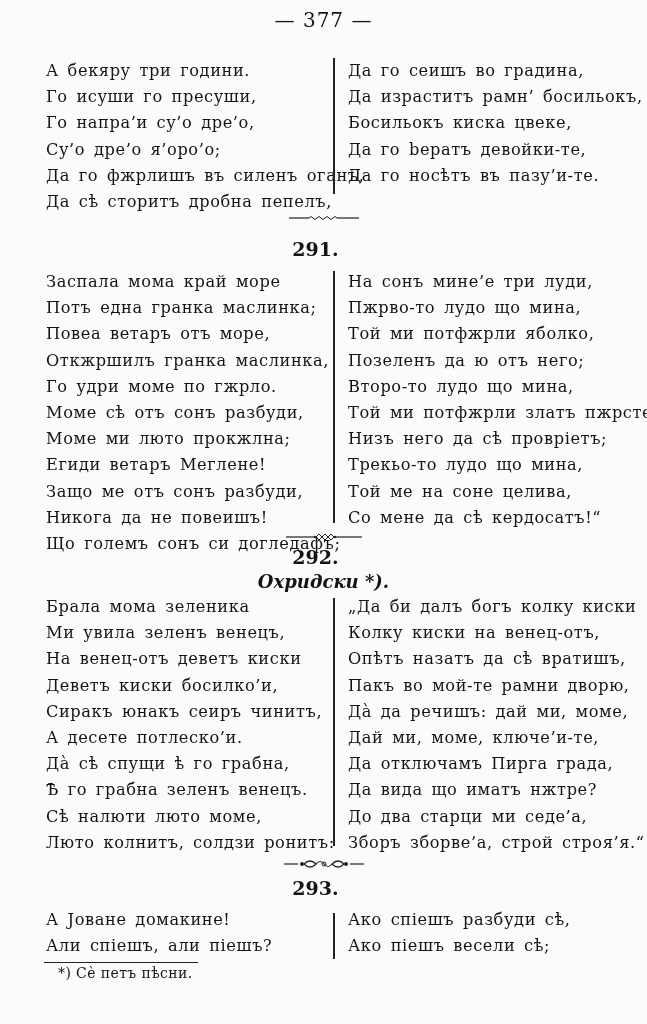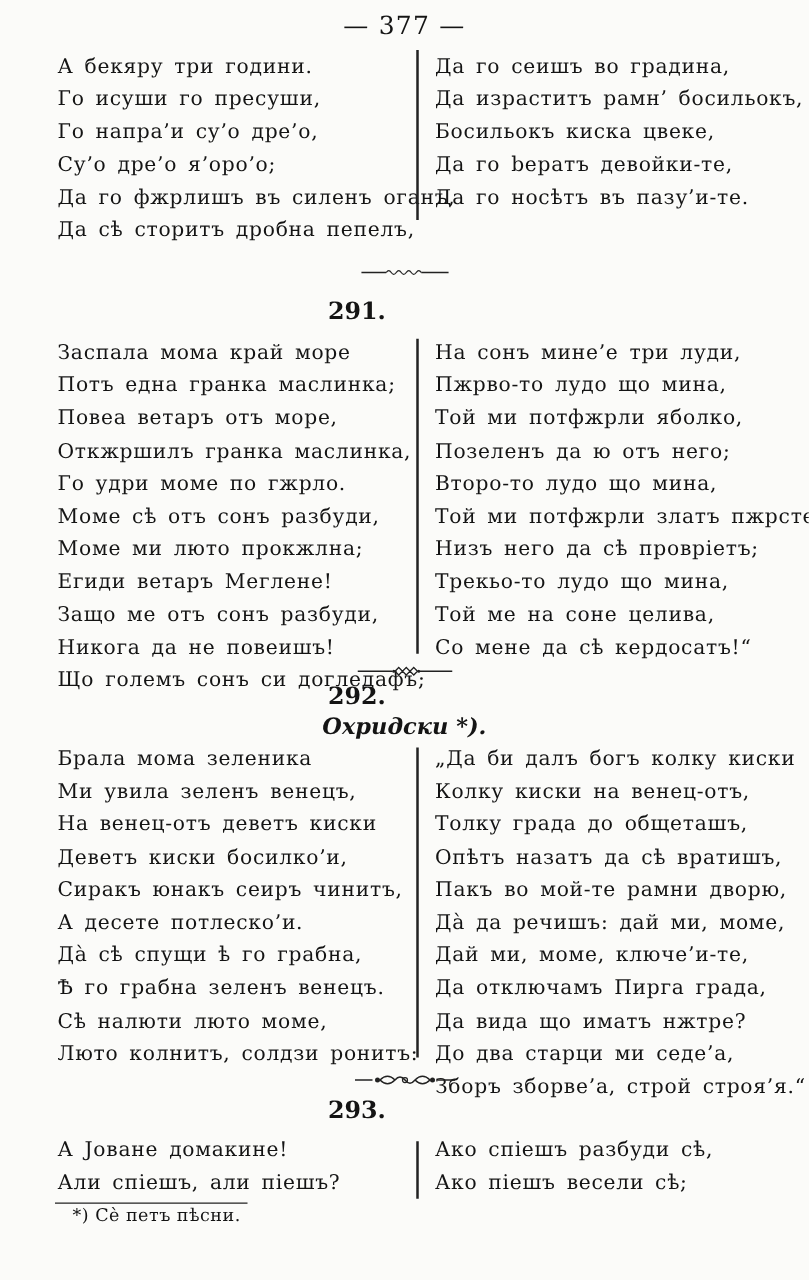--- a/index.html
+++ b/index.html
@@ -16,38 +16,38 @@
   .col { position: absolute; top: 0; }
   .col.left { left: 46px; }
   .col.right { left: 348px; }
   .line {
     font-size: 16.2px; height: 26.2px; line-height: 26.2px; white-space: nowrap;
     letter-spacing: 0.6px; word-spacing: 3px;
   }
   .divider { position: absolute; left: 333px; width: 1.6px; background: #222; }
   .song-number {
     position: absolute; left: 0; width: 571px; text-align: center;
-    font-size: 19px; font-weight: bold;
+    font-size: 19px; font-weight: bold; padding-left: 30px;
   }
   .song-subtitle {
     position: absolute; left: 0; width: 647px; text-align: center;
     font-size: 18px; font-weight: bold; font-style: italic;
   }
   .ornament { position: absolute; left: 0; width: 647px; text-align: center; }
   .footnote-rule { position: absolute; left: 44px; top: 962px; width: 154px; height: 1px; background: #222; }
   .footnote {
     position: absolute; left: 58px; top: 965px; font-size: 14px; letter-spacing: 0.4px;
   }
 </style>
 </head>
 <body>
 
 <div class="page-number">— 377 —</div>
 
-<div class="stanza" style="top:40px;height:160px;">
+<div class="stanza" style="top:58px;height:160px;">
   <div class="col left">
     <div class="line">А бекяру три години.</div>
     <div class="line">Го исуши го пресуши,</div>
     <div class="line">Го напра’и су’о дре’о,</div>
     <div class="line">Су’о дре’о я’оро’о;</div>
     <div class="line">Да го фжрлишъ въ силенъ оганъ,</div>
     <div class="line">Да сѣ сторитъ дробна пепелъ,</div>
   </div>
   <div class="divider" style="top:0;height:136px;"></div>
   <div class="col right">
@@ -121,21 +121,20 @@
     <div class="line">А десете потлеско’и.</div>
     <div class="line">Дà сѣ спущи ѣ го грабна,</div>
     <div class="line">Ѣ го грабна зеленъ венецъ.</div>
     <div class="line">Сѣ налюти люто моме,</div>
     <div class="line">Люто колнитъ, солдзи ронитъ:</div>
   </div>
   <div class="divider" style="top:4px;height:248px;"></div>
   <div class="col right">
     <div class="line">„Да би далъ богъ колку киски</div>
     <div class="line">Колку киски на венец-отъ,</div>
-    <div class="line">Толку града до общеташъ,</div>
     <div class="line">Опѣтъ назатъ да сѣ вратишъ,</div>
     <div class="line">Пакъ во мой-те рамни дворю,</div>
     <div class="line">Дà да речишъ: дай ми, моме,</div>
     <div class="line">Дай ми, моме, ключе’и-те,</div>
     <div class="line">Да отключамъ Пирга града,</div>
     <div class="line">Да вида що иматъ нжтре?</div>
     <div class="line">До два старци ми седе’а,</div>
     <div class="line">Зборъ зборве’а, строй строя’я.“</div>
   </div>
 </div>

